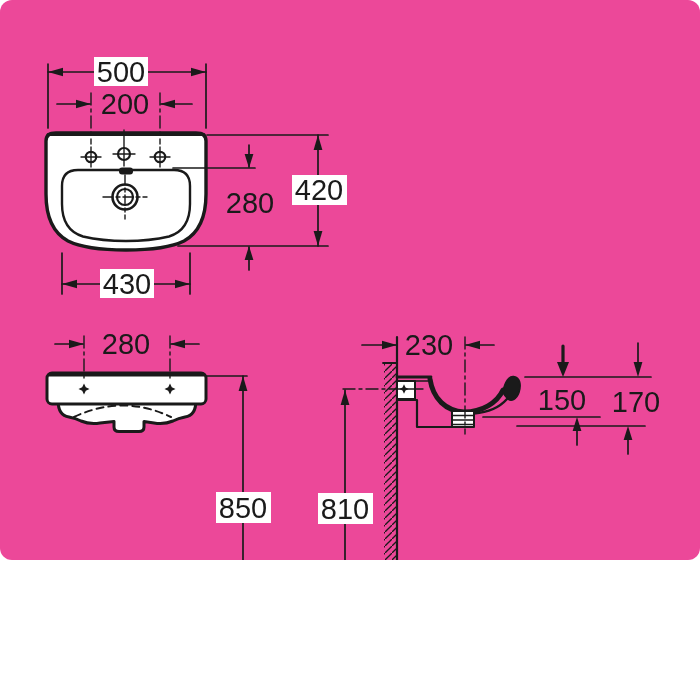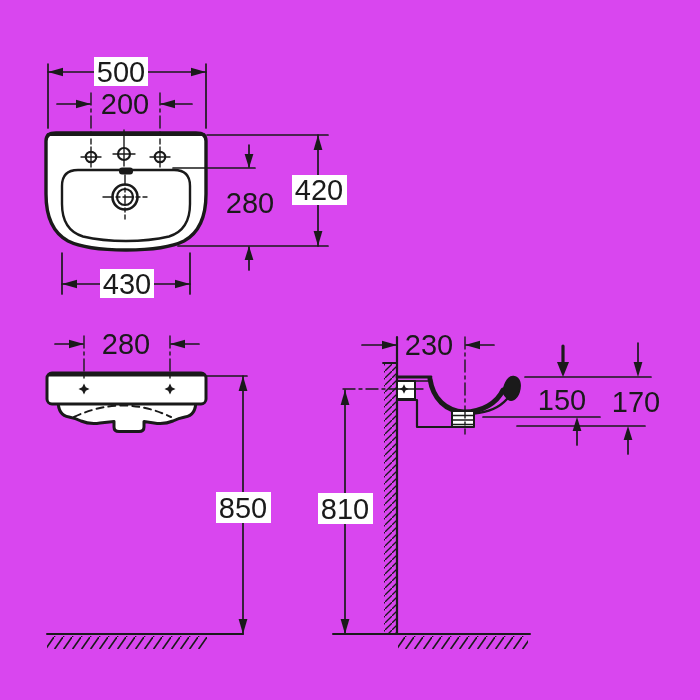--- a/index.html
+++ b/index.html
@@ -1,16 +1,16 @@
 <!DOCTYPE html>
 <html><head>
 <meta charset="utf-8">
 <style>
   html,body{margin:0;padding:0;background:#ffffff;}
-  .stage{width:700px;height:700px;position:relative;background:#d946ef;}
+  .stage{width:700px;height:560px;position:relative;background:#ec4899;border-radius:12px;}
   svg{display:block;}
   .dim-text{
     font-family:"Liberation Sans",sans-serif;
     font-size:29px;
     fill:#1a1a1a;
     text-anchor:middle;
   }
 </style>
 </head>
 <body>

